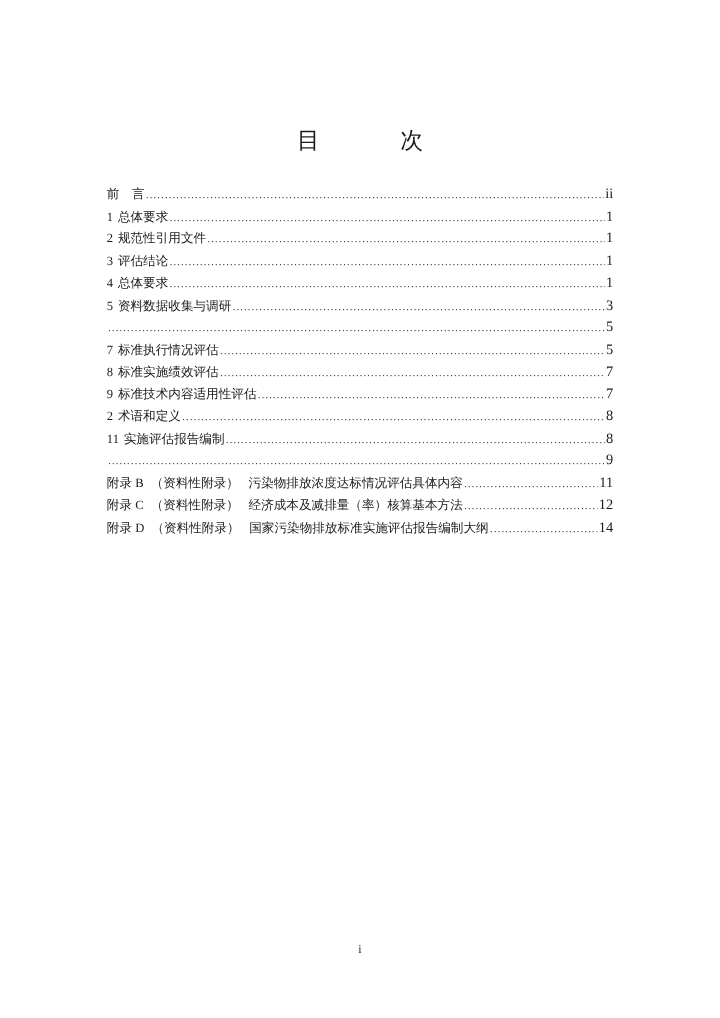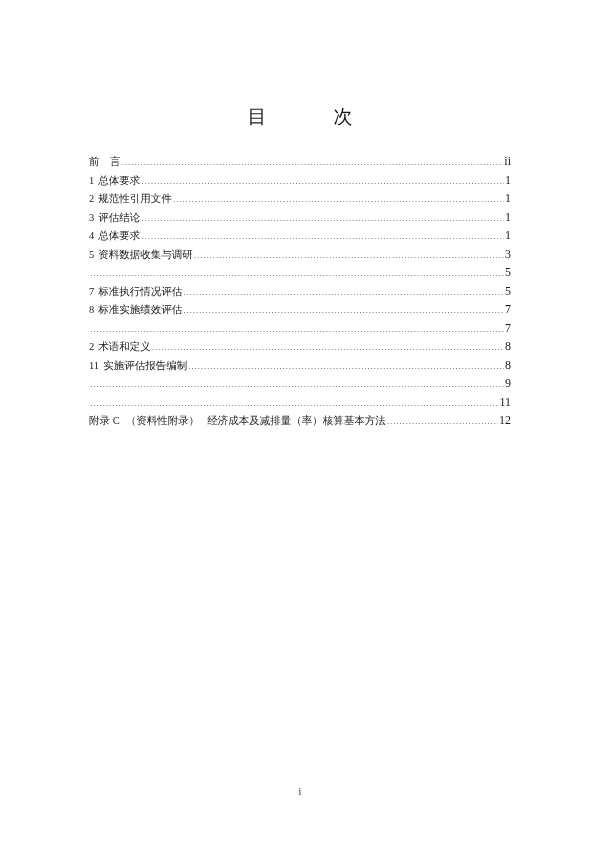--- a/index.html
+++ b/index.html
@@ -67,43 +67,50 @@
       <span class="label"><span class="num">7</span><span>标准执行情况评估</span></span>
       <span class="dots"></span>
       <span class="page-no">5</span>
     </div>
     <div class="row">
       <span class="label"><span class="num">8</span><span>标准实施绩效评估</span></span>
       <span class="dots"></span>
       <span class="page-no">7</span>
     </div>
     <div class="row">
+      <span class="label"><span class="num">9</span><span>标准技术内容适用性评估</span></span>
       <span class="dots"></span>
       <span class="page-no">7</span>
     </div>
     <div class="row">
       <span class="label"><span class="num">2</span><span>术语和定义</span></span>
       <span class="dots"></span>
       <span class="page-no">8</span>
     </div>
     <div class="row">
       <span class="label"><span class="num">11</span><span>实施评估报告编制</span></span>
       <span class="dots"></span>
       <span class="page-no">8</span>
     </div>
 
     <div class="row appx">
       <span class="dots"></span>
       <span class="page-no">9</span>
     </div>
     <div class="row appx">
+      <span class="label"><span class="tag">附录 B</span><span class="type">（资料性附录）</span><span>污染物排放浓度达标情况评估具体内容</span></span>
       <span class="dots"></span>
       <span class="page-no">11</span>
     </div>
     <div class="row appx">
       <span class="label"><span class="tag">附录 C</span><span class="type">（资料性附录）</span><span>经济成本及减排量（率）核算基本方法</span></span>
       <span class="dots"></span>
       <span class="page-no">12</span>
     </div>
+    <div class="row appx">
+      <span class="label"><span class="tag">附录 D</span><span class="type">（资料性附录）</span><span>国家污染物排放标准实施评估报告编制大纲</span></span>
+      <span class="dots"></span>
+      <span class="page-no">14</span>
+    </div>
   </div>
 
   <div class="footer">i</div>
 </div>
 
 </body></html>

